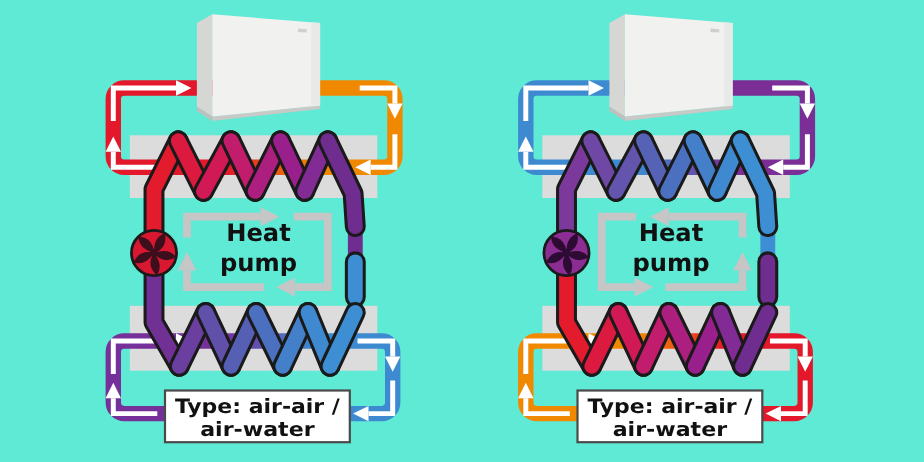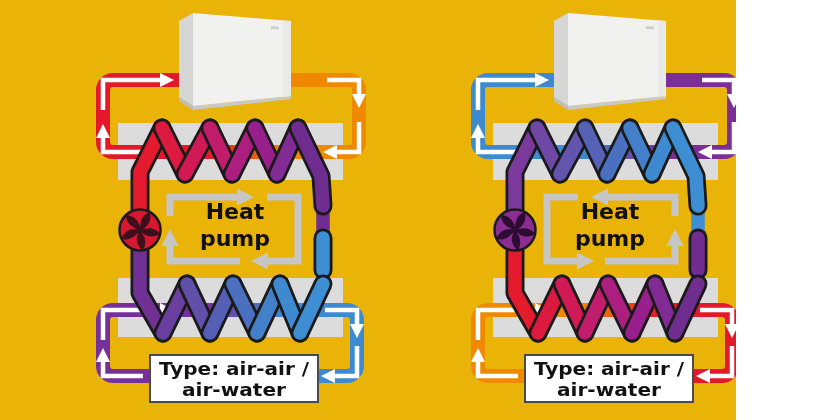--- a/index.html
+++ b/index.html
@@ -1,16 +1,16 @@
 <!DOCTYPE html>
 <html><head>
 <meta charset="utf-8">
 <style>
   html,body{margin:0;padding:0;background:#fff;}
-  #stage{position:relative;width:736px;height:420px;background:#eab308;overflow:hidden;}
+  #stage{position:relative;width:840px;height:420px;background:#5eead4;overflow:hidden;}
   svg.panel{position:absolute;top:0;width:420px;height:420px;}
   #panel-0{left:21px;}
   #panel-1{left:396px;}
   text.hp{font-family:"DejaVu Sans",sans-serif;font-weight:bold;font-size:22px;fill:#111;text-anchor:middle;}
   text.tl{font-family:"DejaVu Sans",sans-serif;font-weight:bold;font-size:18px;fill:#111;text-anchor:middle;}
   rect.labelbox{fill:#ffffff;stroke:#4a4a4a;stroke-width:2;}
 </style>
 </head>
 <body>
 

